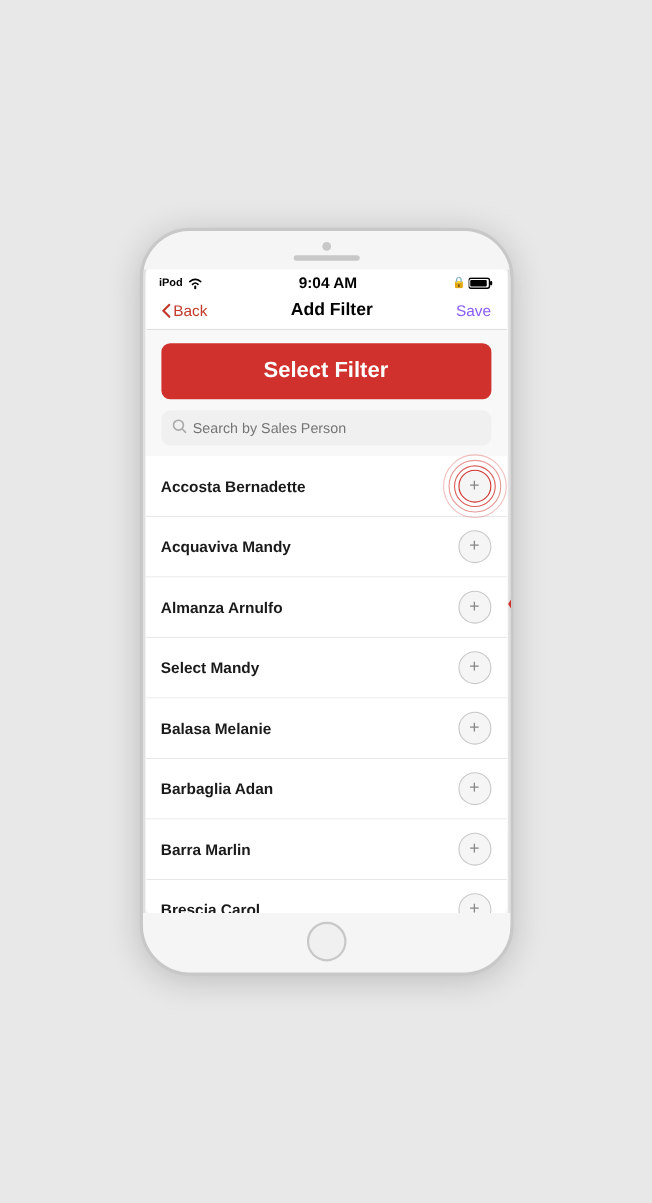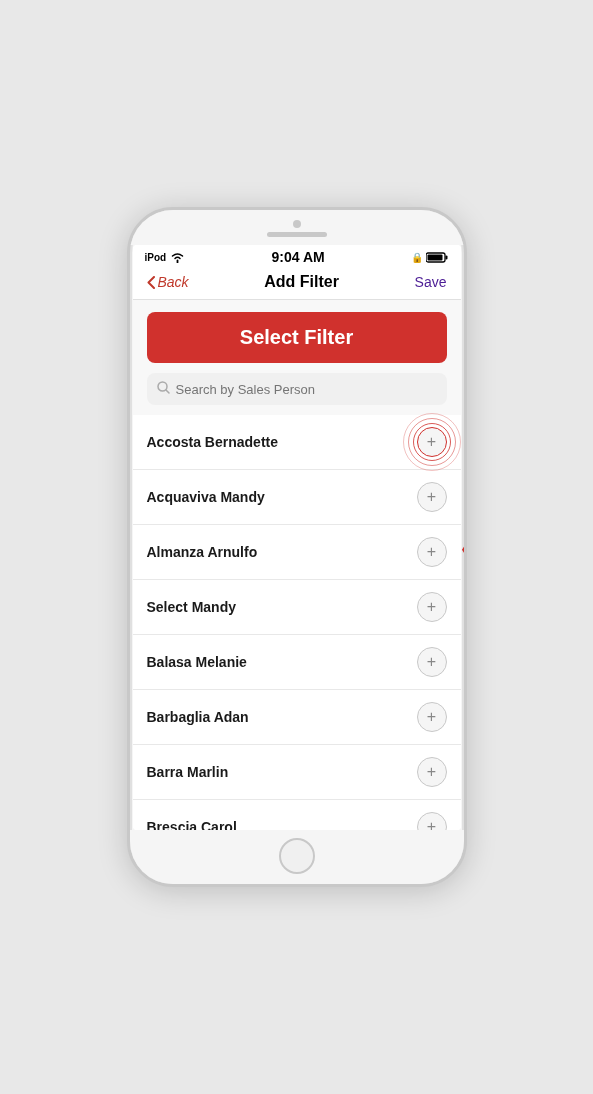--- a/index.html
+++ b/index.html
@@ -89,29 +89,28 @@
       border-bottom: 1px solid #e0e0e0;
       flex-shrink: 0;
     }
     .nav-back {
       display: flex;
       align-items: center;
       color: #c0392b;
       font-size: 14px;
       cursor: pointer;
       gap: 3px;
-      font-style: italic;
     }
     .nav-title {
       font-size: 16px;
       font-weight: 700;
       color: #000;
     }
     .nav-save {
-      color: #4c1d95;
+      color: #8b5cf6;
       font-size: 14px;
       cursor: pointer;
     }
 
     
     .content {
       flex: 1;
       overflow-y: auto;
       background: #f8f8f8;
       display: flex;

